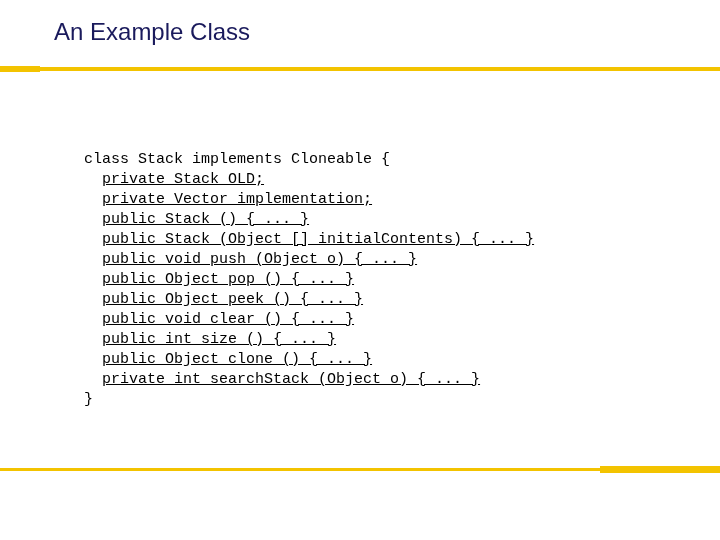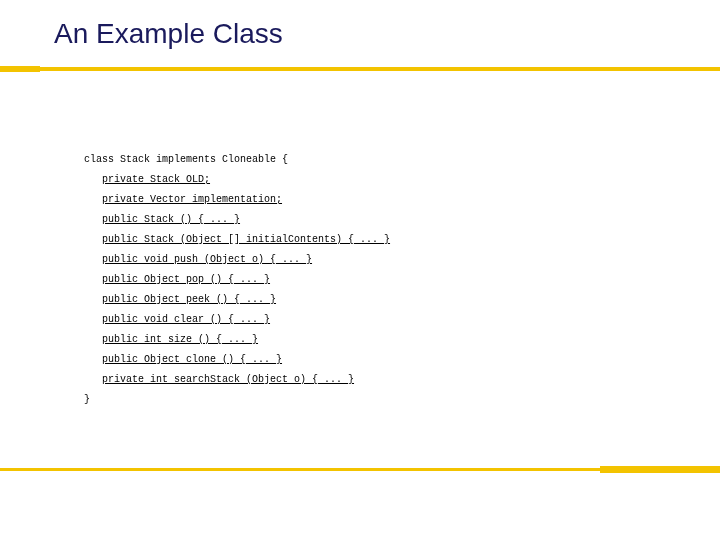--- a/index.html
+++ b/index.html
@@ -14,21 +14,21 @@
   .slide {
     position: relative;
     width: 720px;
     height: 540px;
     box-sizing: border-box;
   }
   .title {
     position: absolute;
     left: 54px;
     top: 18px;
-    font-size: 28px;
+    font-size: 24px;
     color: #1a1a5c;
     font-weight: 400;
     letter-spacing: 0px;
   }
   
   .rule1 {
     position: absolute;
     left: 0;
     top: 66px;
     width: 40px;
@@ -59,21 +59,21 @@
     width: 120px;
     height: 7px;
     background: #f3c300;
   }
 
   .code {
     position: absolute;
     left: 84px;
     top: 130px;
     font-family: "MS Gothic", "Osaka-Mono", "Courier New", monospace;
-    font-size: 10px;
+    font-size: 15px;
     line-height: 20px;
     color: #000;
     white-space: pre;
   }
   .code .indent { padding-left: 18px; display: block; text-decoration: underline; }
 </style>
 </head>
 <body>
 
 <div class="slide">

